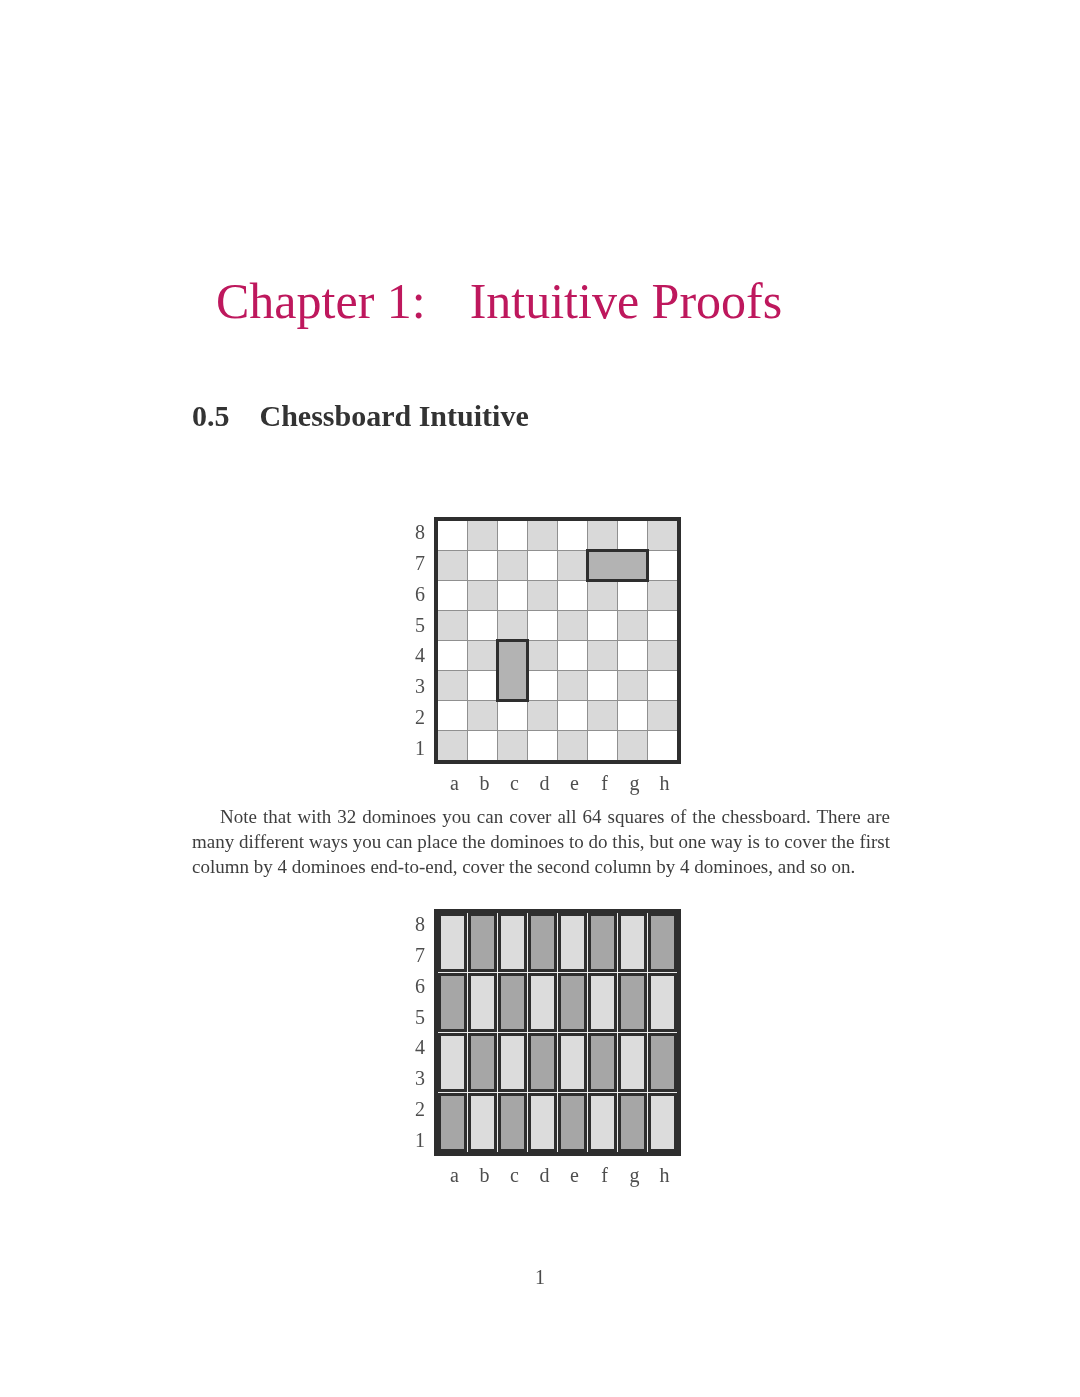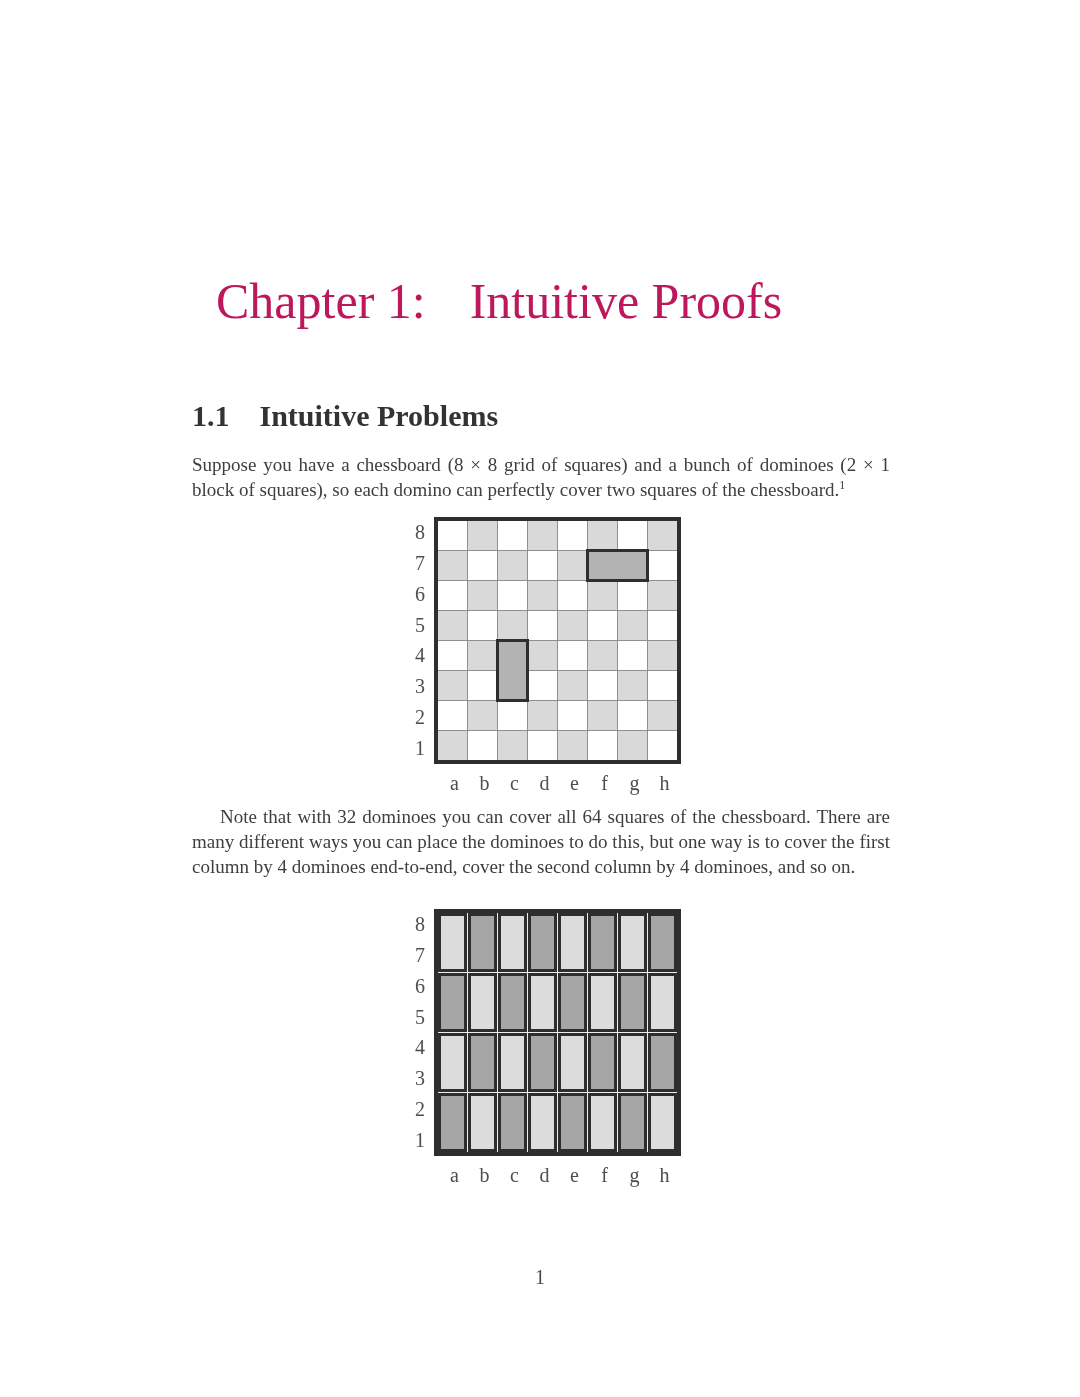--- a/index.html
+++ b/index.html
@@ -78,23 +78,22 @@
     text-align:center; font-size:20px; color:#4a4a4a;
   }
 </style>
 </head>
 <body>
 
 <div class="page">
 
   <h1 class="chapter-title"><span>Chapter 1:</span><span class="title-main">Intuitive Proofs</span></h1>
 
-  <h2 class="section-heading"><span>1.1</span><span class="section-title">Intuitive Problems</span></h2>
-
-  <p class="body-par par-intro"><span>Suppose you have a chessboard (8 × 8 grid of squares) and a bunch of dominoes (2 × 1 block of squares), so each domino can perfectly cover two squares of the chessboard.</span><sup class="fnmark">1</sup></p>
+  <h2 class="section-heading"><span>0.5</span><span class="section-title">Chessboard Intuitive</span></h2>
+
 
   <figure class="figure figure1">
     <div class="board-row">
       <div class="row-labels">
           <div>8</div>
           <div>7</div>
           <div>6</div>
           <div>5</div>
           <div>4</div>
           <div>3</div>

